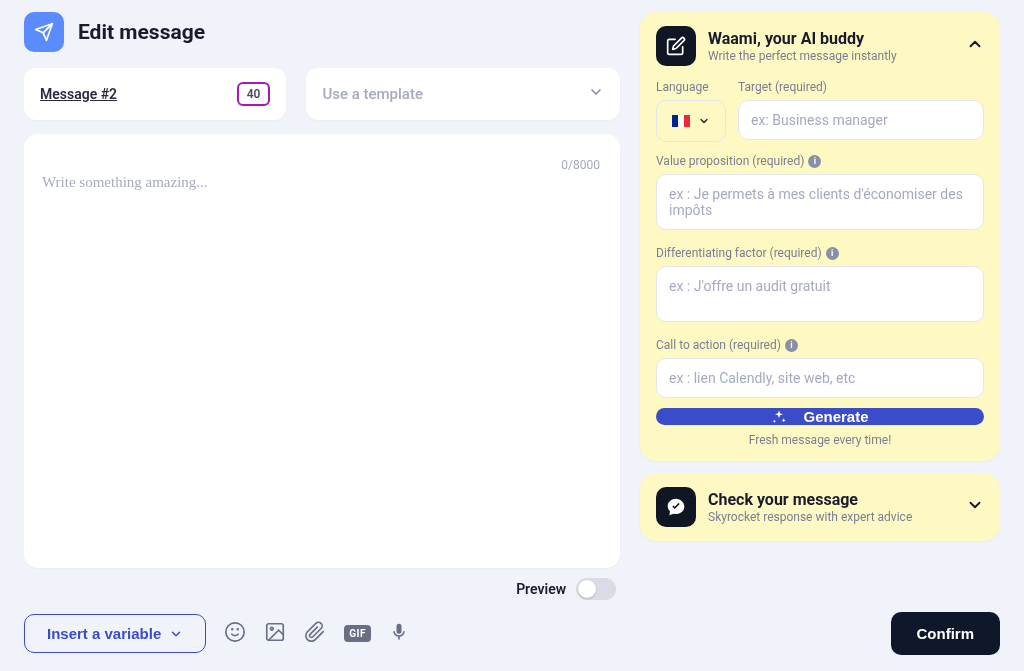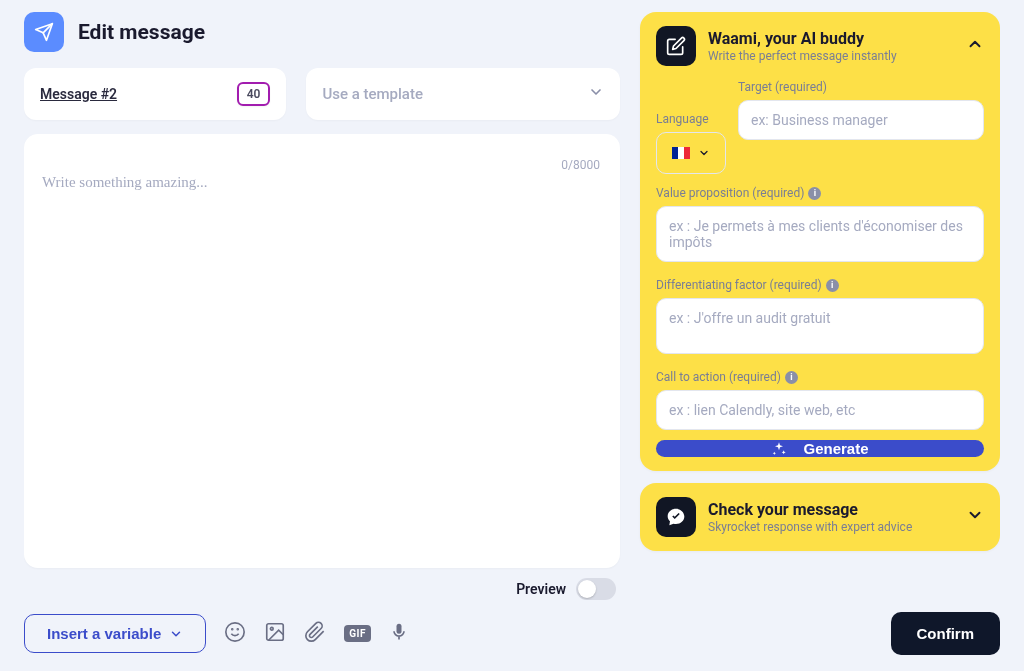--- a/index.html
+++ b/index.html
@@ -123,21 +123,21 @@
     .editor-area::placeholder {
       color: #a5aac0;
     }
     .right-col {
       width: 360px;
       display: flex;
       flex-direction: column;
       gap: 12px;
     }
     .panel {
-      background: #fde047;
+      background: #fef9c3;
       border-radius: 16px;
       box-shadow: 0 1px 3px rgba(0,0,0,0.04);
     }
     .panel-header {
       display: flex;
       align-items: center;
       gap: 12px;
       padding: 14px 16px;
       cursor: pointer;
     }
@@ -167,21 +167,21 @@
     }
     .panel-body {
       padding: 0 16px 14px 16px;
     }
     .form-row {
       display: flex;
       gap: 12px;
       margin-bottom: 12px;
     }
     .form-col { flex: 1; }
-    .form-col.lang { flex: 0 0 70px; margin-top: 32px; }
+    .form-col.lang { flex: 0 0 70px; }
     .form-label {
       font-size: 12px;
       color: #7a7e94;
       margin-bottom: 6px;
       display: flex;
       align-items: center;
       gap: 4px;
     }
     .input {
       width: 100%;
@@ -438,20 +438,21 @@
             </div>
             <input class="input" placeholder="ex : lien Calendly, site web, etc" style="">
           </div>
 
           <button class="gen-btn">
             <svg width="16" height="16" viewBox="0 0 24 24" fill="currentColor">
                 <path d="M12 2l1.5 4.5L18 8l-4.5 1.5L12 14l-1.5-4.5L6 8l4.5-1.5L12 2zM19 14l.9 2.1L22 17l-2.1.9L19 20l-.9-2.1L16 17l2.1-.9L19 14zM5 16l.7 1.8L7.5 18.5l-1.8.7L5 21l-.7-1.8L2.5 18.5l1.8-.7L5 16z"></path>
               </svg>
             <span>Generate</span>
           </button>
+          <div class="gen-note">Fresh message every time!</div>
         </div>
       </div>
 
       <div class="panel">
         <div class="panel-header">
           <div class="panel-icon">
             <svg width="20" height="20" viewBox="0 0 24 24" fill="currentColor">
                 <path d="M12 2C6.48 2 2 6.02 2 11c0 2.4 1.06 4.58 2.78 6.2L4 22l5.1-2.04C10.02 20.3 11 20.5 12 20.5c5.52 0 10-4.02 10-9S17.52 2 12 2z"></path>
                 <path fill="#111624" d="M10.5 14.5l-3-3 1.4-1.4 1.6 1.6 4.6-4.6 1.4 1.4-6 6z"></path>
               </svg>

